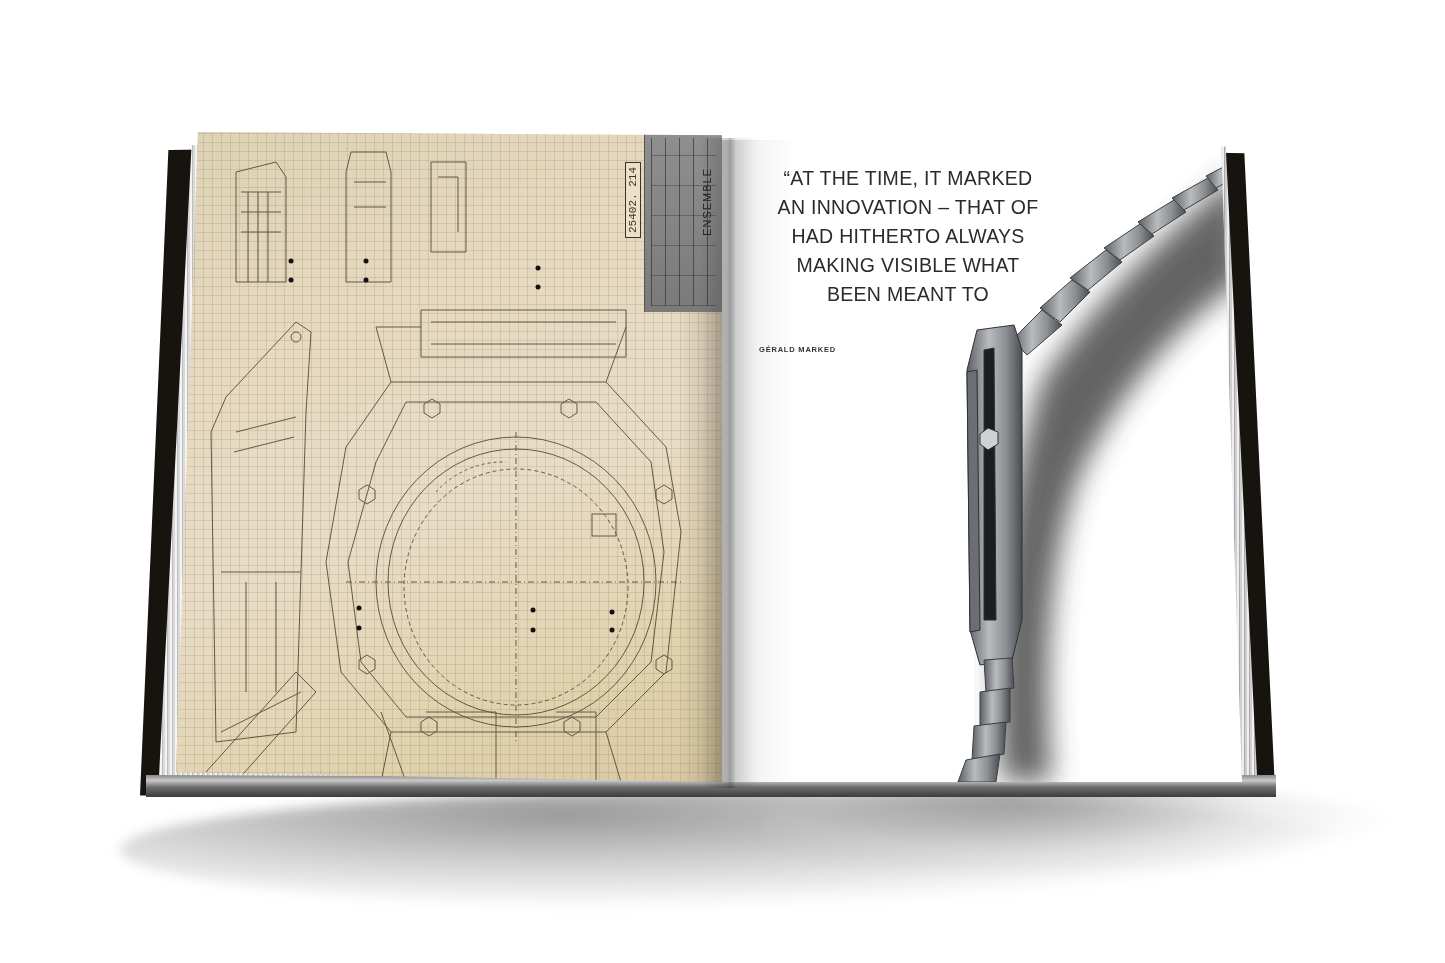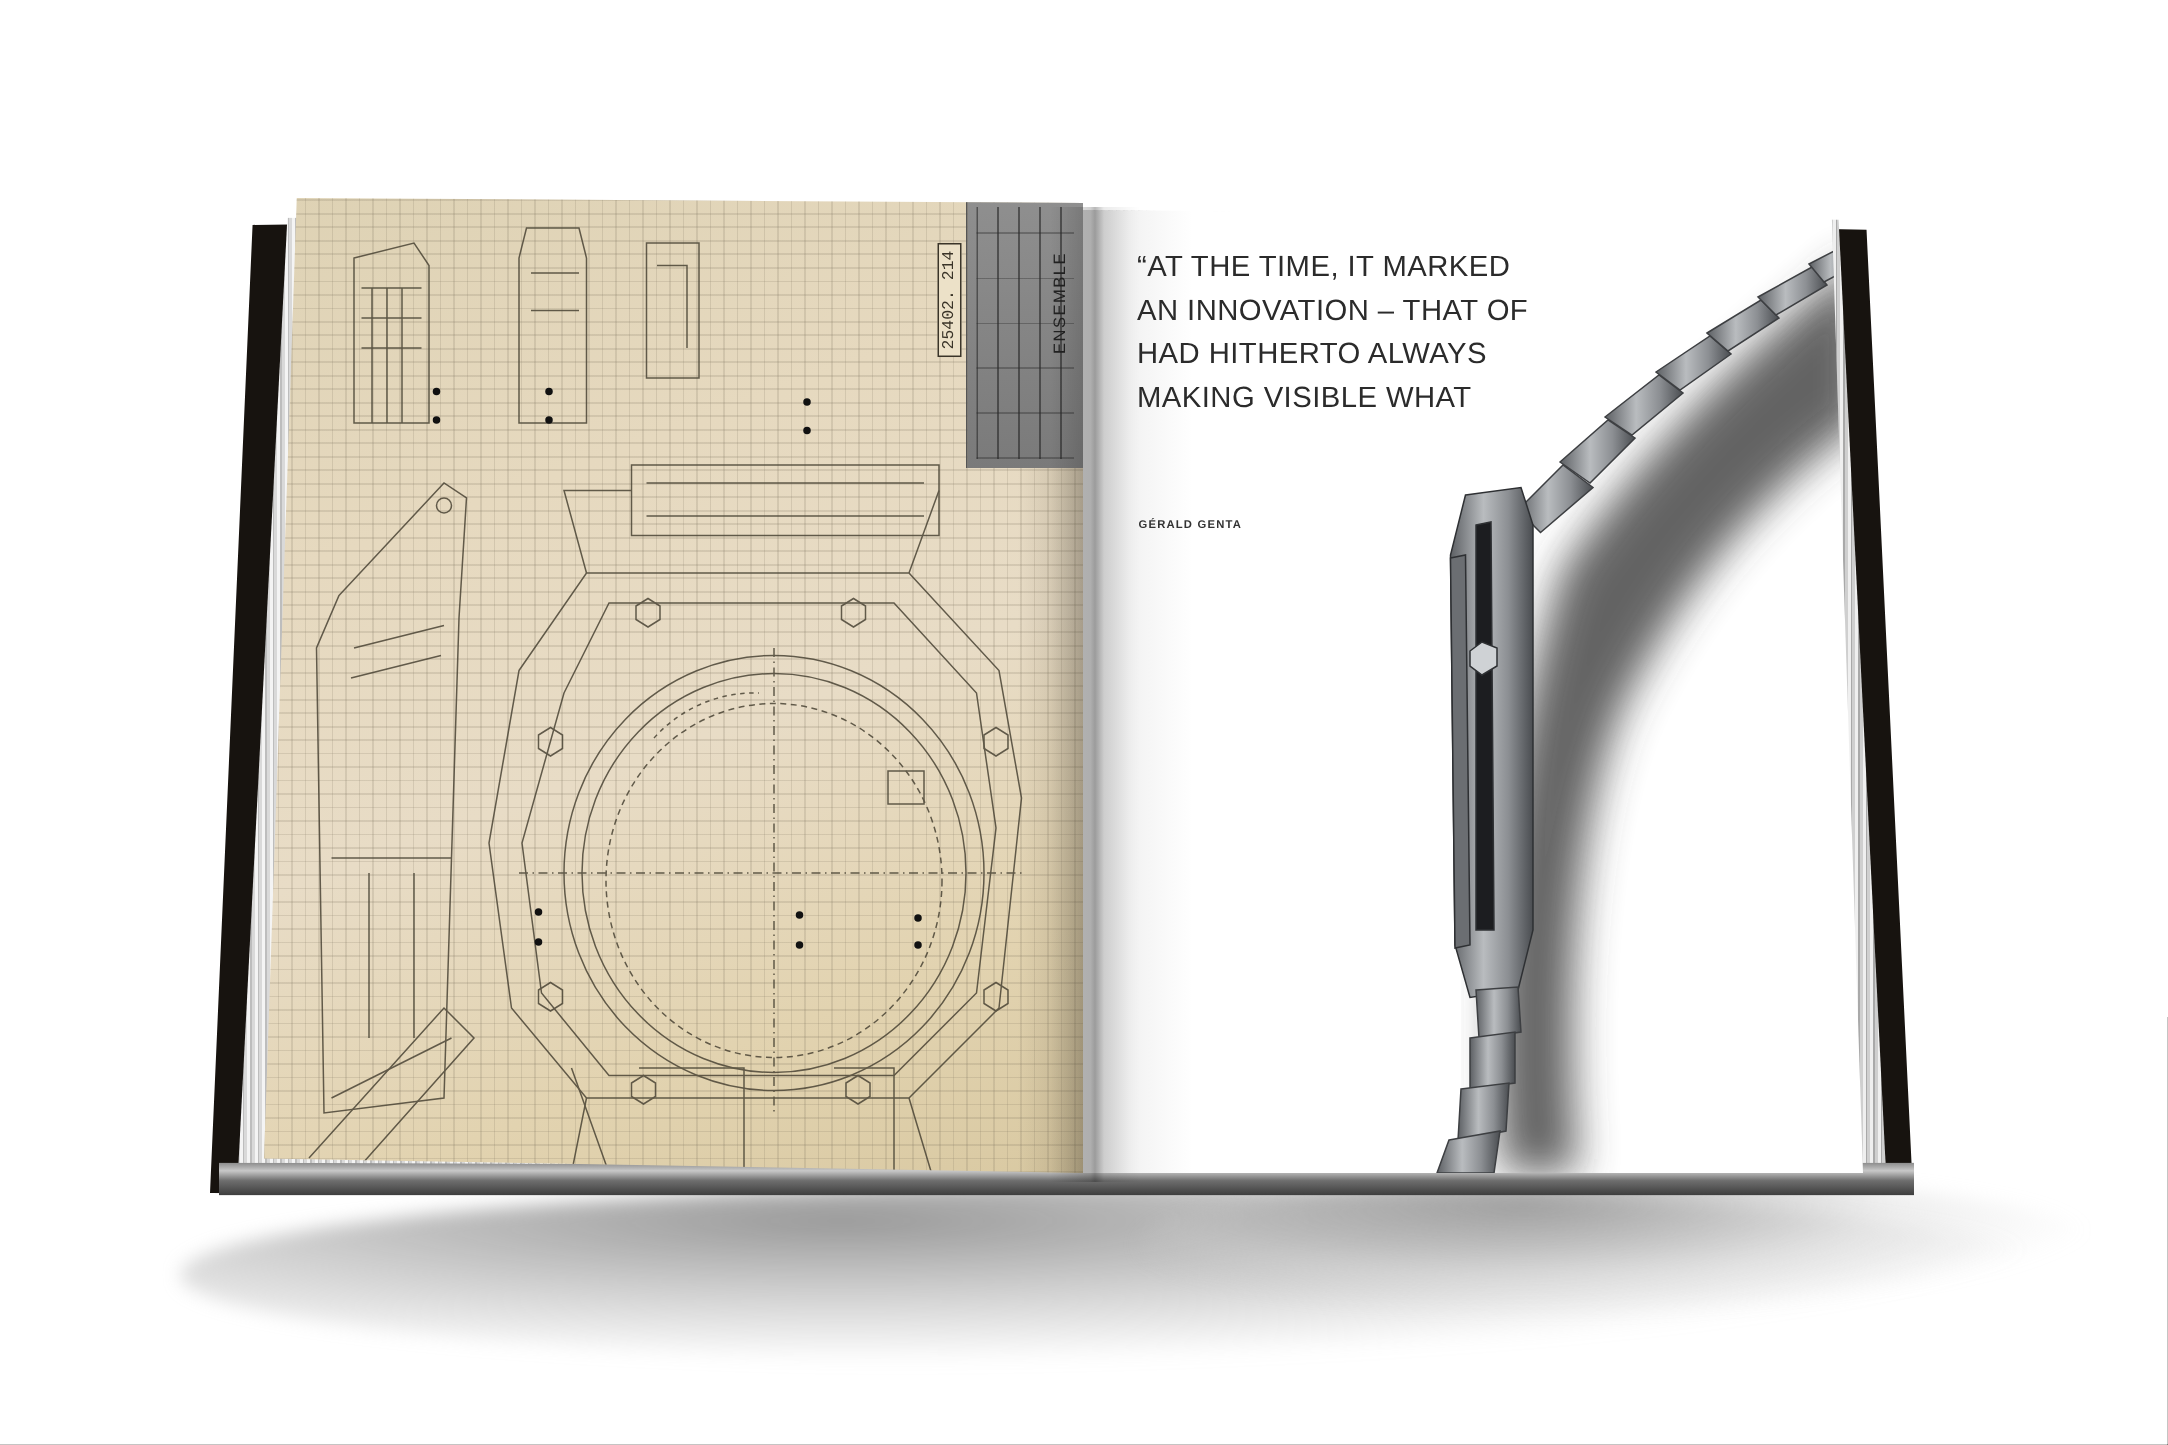--- a/index.html
+++ b/index.html
@@ -1,19 +1,19 @@
 <!DOCTYPE html>
 <html><head>
 <meta charset="utf-8">
 <style>
   * { margin: 0; padding: 0; box-sizing: border-box; }
   html, body { width: 1445px; height: 963px; background: #ffffff; overflow: hidden; }
   body { position: relative; font-family: "Liberation Sans", sans-serif; }
 
-  .scene { position: absolute; left: 0; top: 0; width: 1445px; height: 963px; }
+  .scene { position: absolute; left: 0; top: 0; width: 1445px; height: 963px; text-align: center; }
 
   
   .book-shadow {
     position: absolute; left: 120px; top: 790px; width: 1260px; height: 120px;
     background: radial-gradient(ellipse at 35% 20%, rgba(120,120,120,0.75) 0%, rgba(160,160,160,0.5) 35%, rgba(255,255,255,0) 70%);
     filter: blur(6px);
     border-radius: 50%;
   }
   .book-shadow.right {
     left: 760px; top: 785px; width: 640px; height: 90px;
@@ -231,15 +231,16 @@
     </svg>
   </div>
 
   <div class="spine-shade"></div>
 
   <div class="quote">
     <span class="line">“AT THE TIME, IT MARKED</span>
     <span class="line">AN INNOVATION – THAT OF</span>
     <span class="line">HAD HITHERTO ALWAYS</span>
     <span class="line">MAKING VISIBLE WHAT</span>
+    <span class="line">BEEN MEANT TO</span>
   </div>
-  <div class="attribution">GÉRALD GENTA</div>
+  <div class="attribution">GÉRALD MARKED</div>
 </div>
 
 </body></html>

